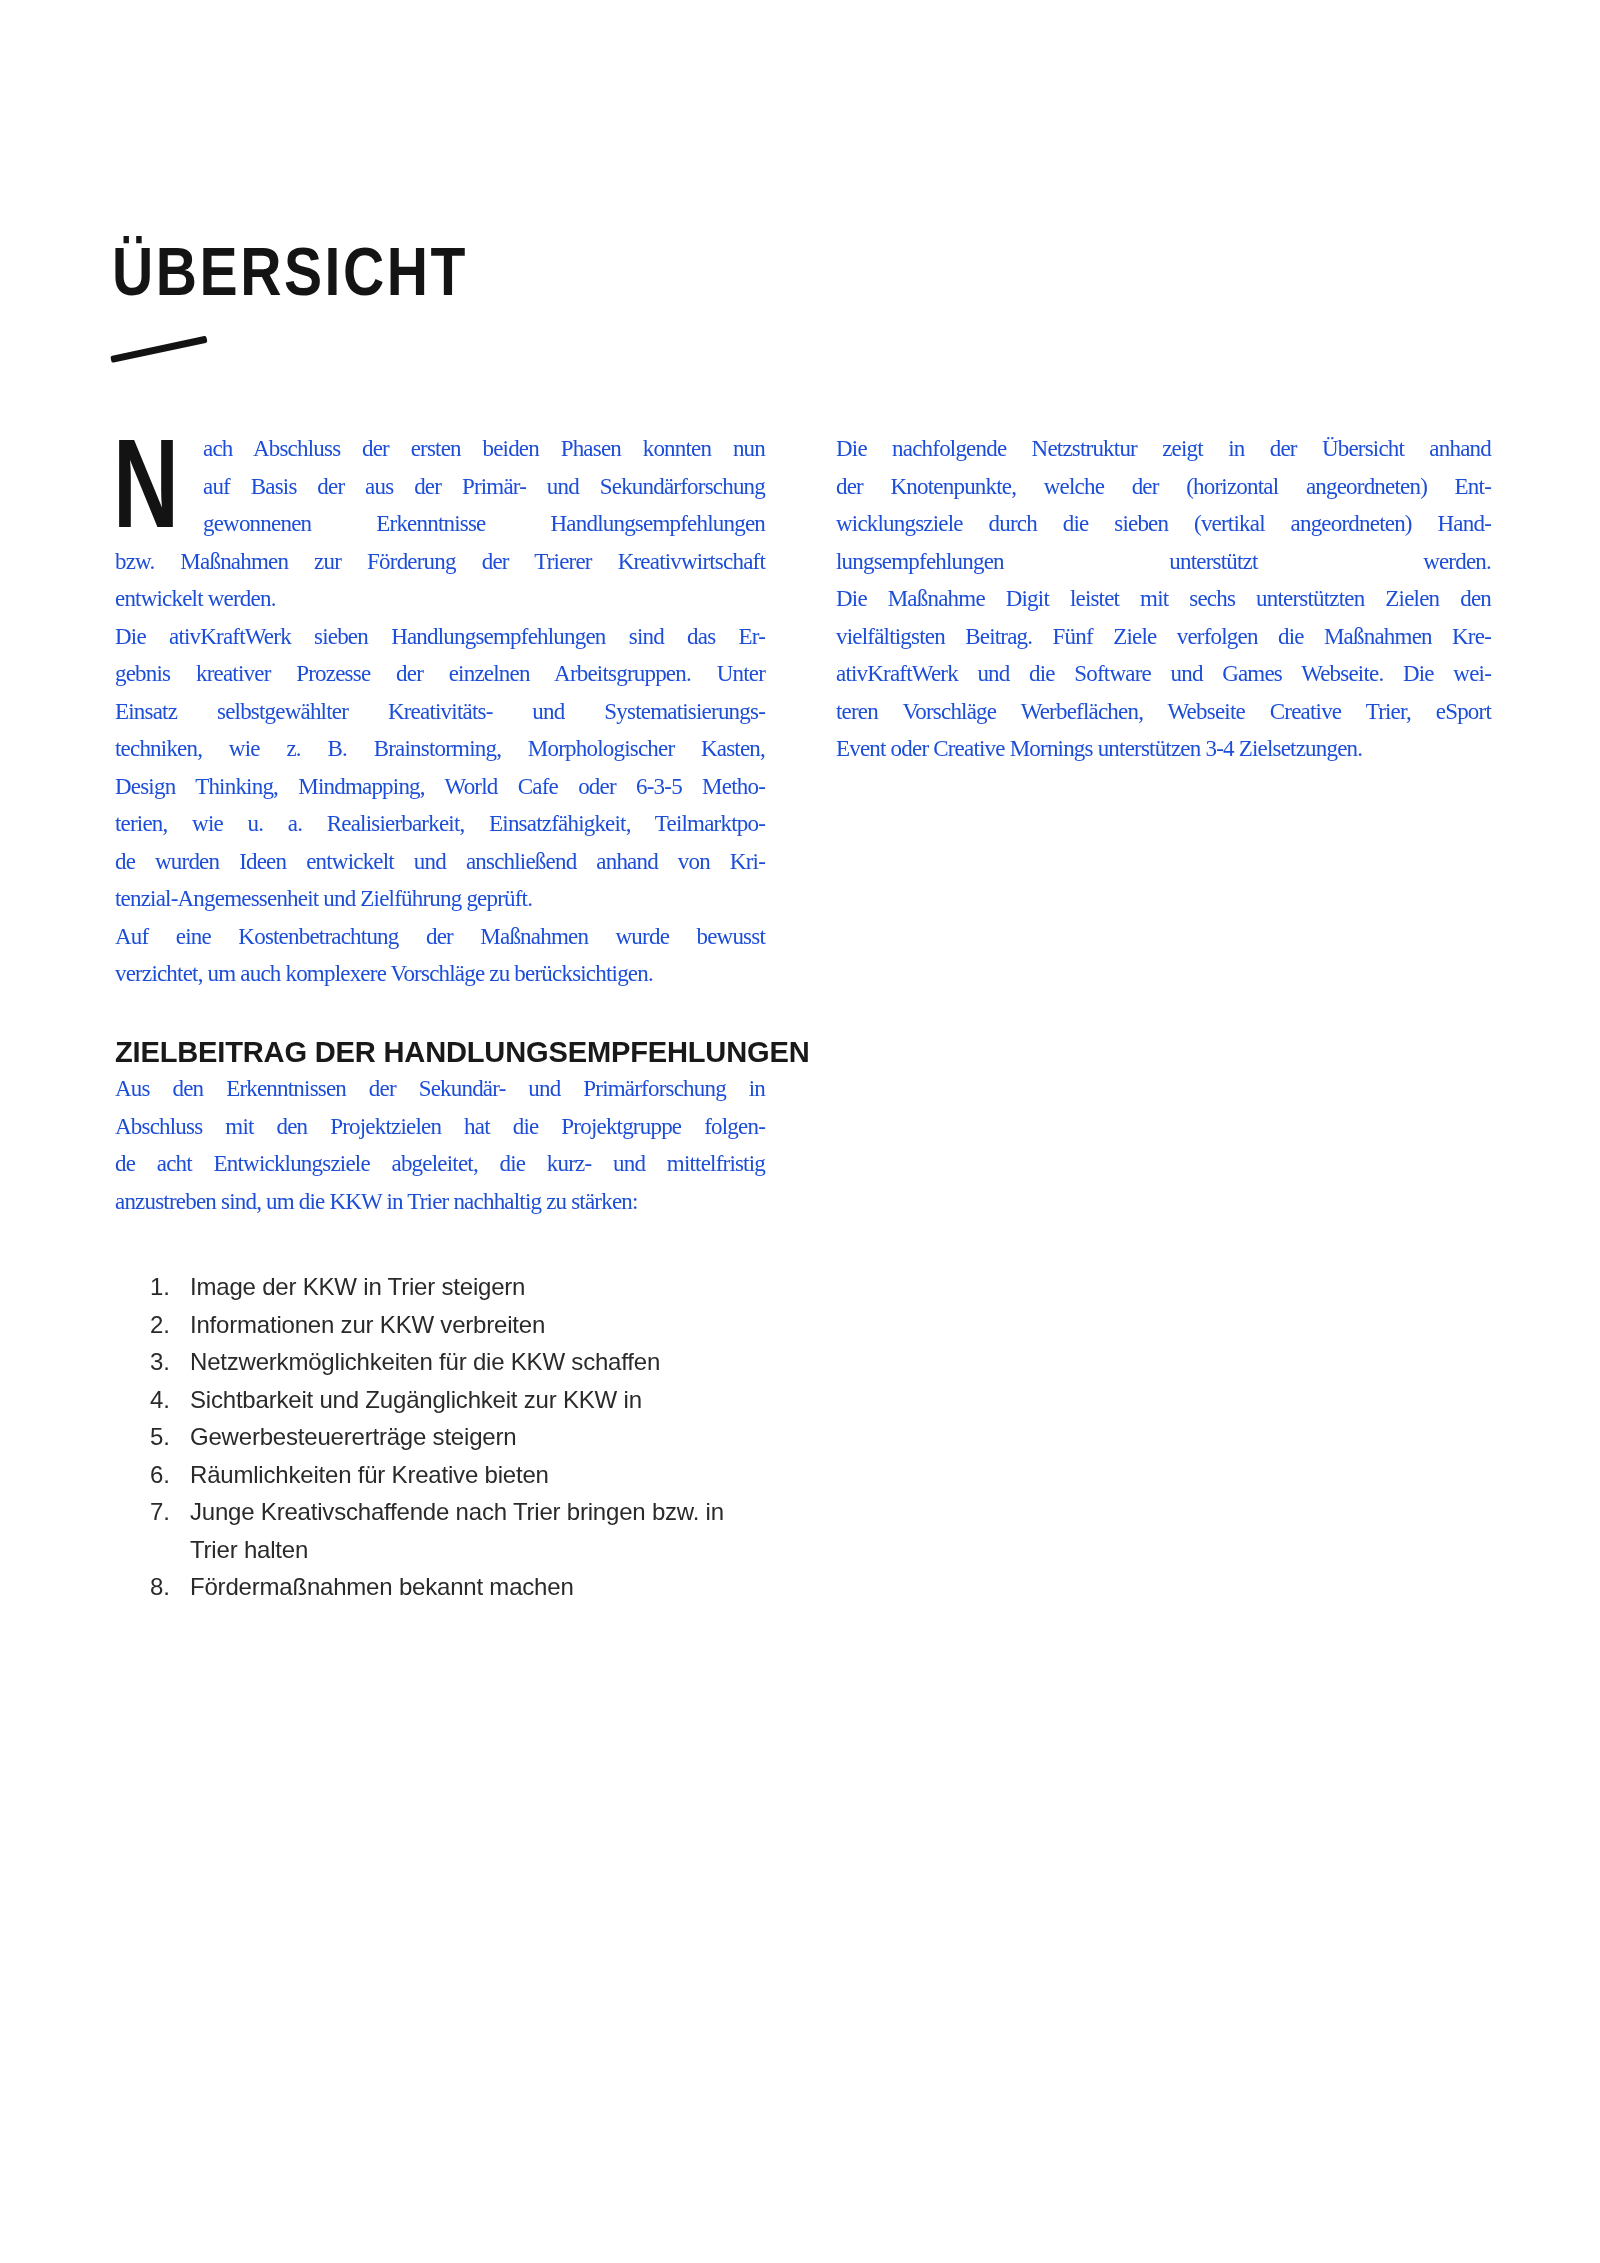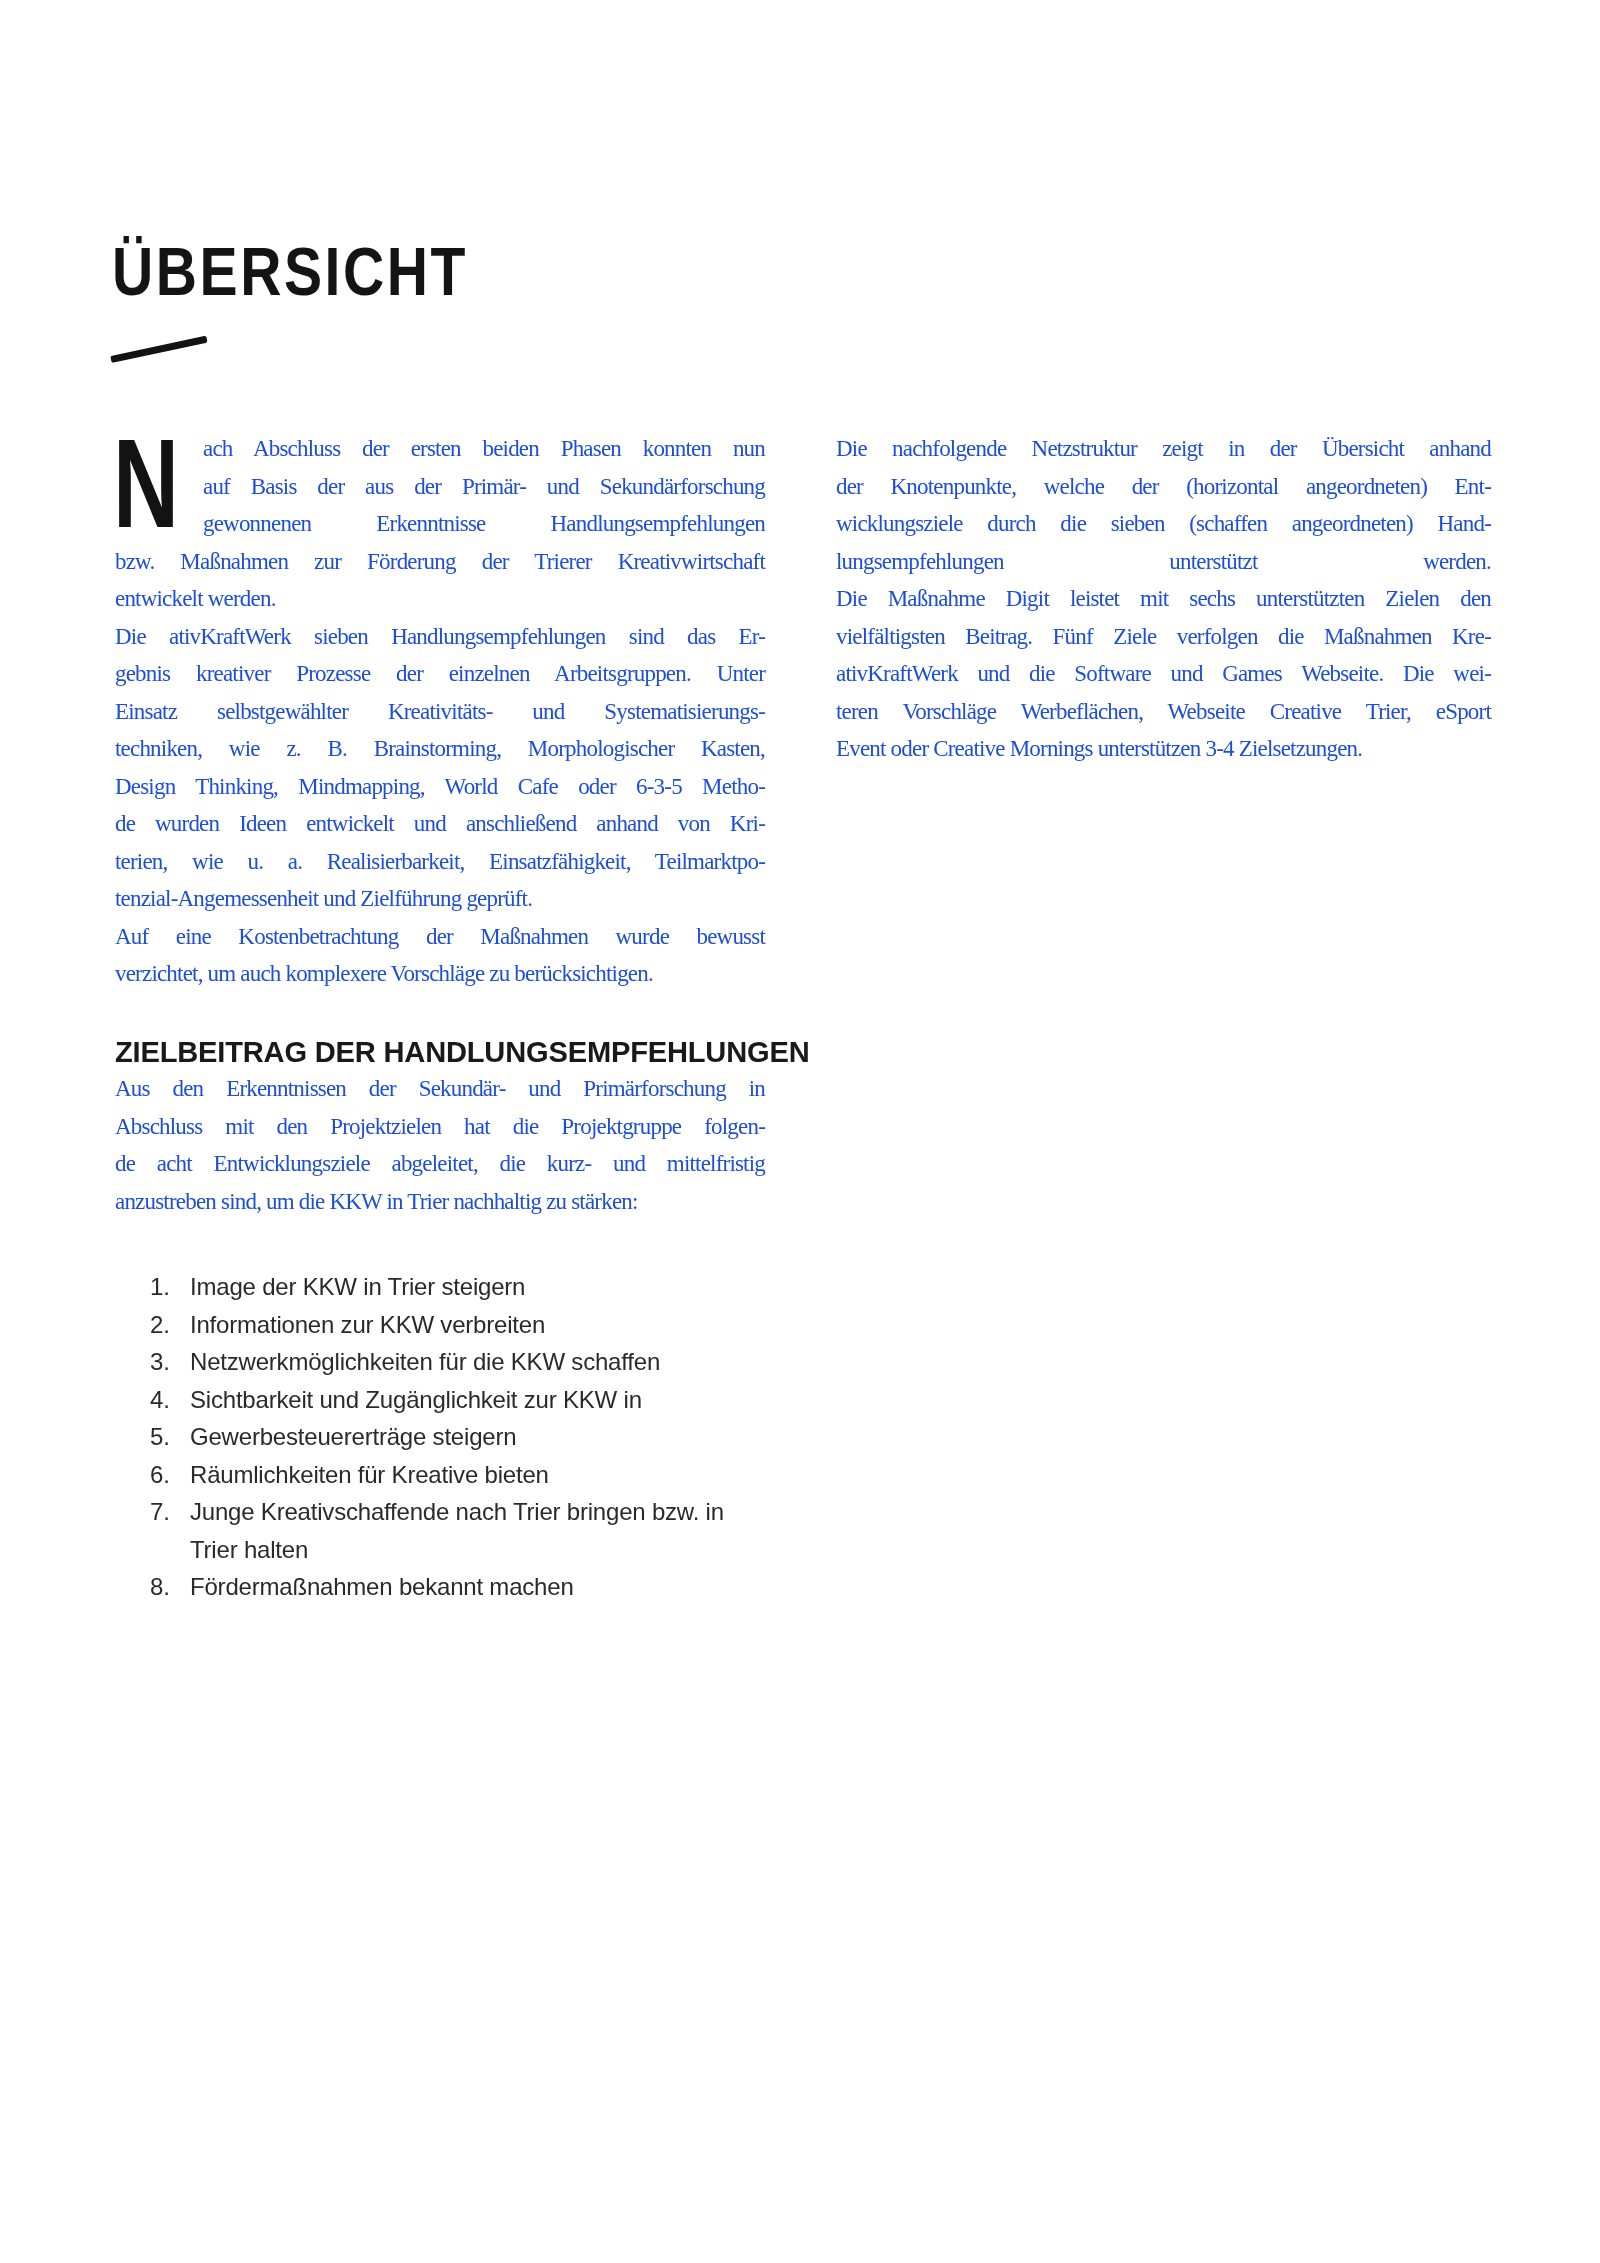--- a/index.html
+++ b/index.html
@@ -114,22 +114,22 @@
           <div class="line">bzw. Maßnahmen zur Förderung der Trierer Kreativwirtschaft</div>
           <div class="line endline">entwickelt werden.</div>
         </div>
     </div>
     <div class="para" data-lines="left_column.p2_lines">
         <div class="line">Die ativKraftWerk sieben Handlungsempfehlungen sind das Er-</div>
         <div class="line">gebnis kreativer Prozesse der einzelnen Arbeitsgruppen. Unter</div>
         <div class="line">Einsatz selbstgewählter Kreativitäts- und Systematisierungs-</div>
         <div class="line">techniken, wie z. B. Brainstorming, Morphologischer Kasten,</div>
         <div class="line">Design Thinking, Mindmapping, World Cafe oder 6-3-5 Metho-</div>
+        <div class="line">terien, wie u. a. Realisierbarkeit, Einsatzfähigkeit, Teilmarktpo-</div>
         <div class="line">de wurden Ideen entwickelt und anschließend anhand von Kri-</div>
-        <div class="line">terien, wie u. a. Realisierbarkeit, Einsatzfähigkeit, Teilmarktpo-</div>
         <div class="line endline">tenzial-Angemessenheit und Zielführung geprüft.</div>
       </div>
     <div class="para" data-lines="left_column.p3_lines">
         <div class="line">Auf eine Kostenbetrachtung der Maßnahmen wurde bewusst</div>
         <div class="line endline">verzichtet, um auch komplexere Vorschläge zu berücksichtigen.</div>
       </div>
     <h2 class="subheading">ZIELBEITRAG DER HANDLUNGSEMPFEHLUNGEN</h2>
     <div class="para" data-lines="left_column.p4_lines">
         <div class="line">Aus den Erkenntnissen der Sekundär- und Primärforschung in</div>
         <div class="line">Abschluss mit den Projektzielen hat die Projektgruppe folgen-</div>
@@ -173,21 +173,21 @@
           <span class="goal-num">8.</span>
           <span class="goal-text">Fördermaßnahmen bekannt machen</span>
         </div>
       </div>
   </section>
 
   <section class="col col-right">
     <div class="para" data-lines="right_column.p1_lines">
         <div class="line">Die nachfolgende Netzstruktur zeigt in der Übersicht anhand</div>
         <div class="line">der Knotenpunkte, welche der (horizontal angeordneten) Ent-</div>
-        <div class="line">wicklungsziele durch die sieben (schaffen angeordneten) Hand-</div>
+        <div class="line">wicklungsziele durch die sieben (vertikal angeordneten) Hand-</div>
         <div class="line">lungsempfehlungen unterstützt werden.</div>
         <div class="line">Die Maßnahme Digit leistet mit sechs unterstützten Zielen den</div>
         <div class="line">vielfältigsten Beitrag. Fünf Ziele verfolgen die Maßnahmen Kre-</div>
         <div class="line">ativKraftWerk und die Software und Games Webseite. Die wei-</div>
         <div class="line">teren Vorschläge Werbeflächen, Webseite Creative Trier, eSport</div>
         <div class="line endline">Event oder Creative Mornings unterstützen 3-4 Zielsetzungen.</div>
       </div>
   </section>
 
 </div>

